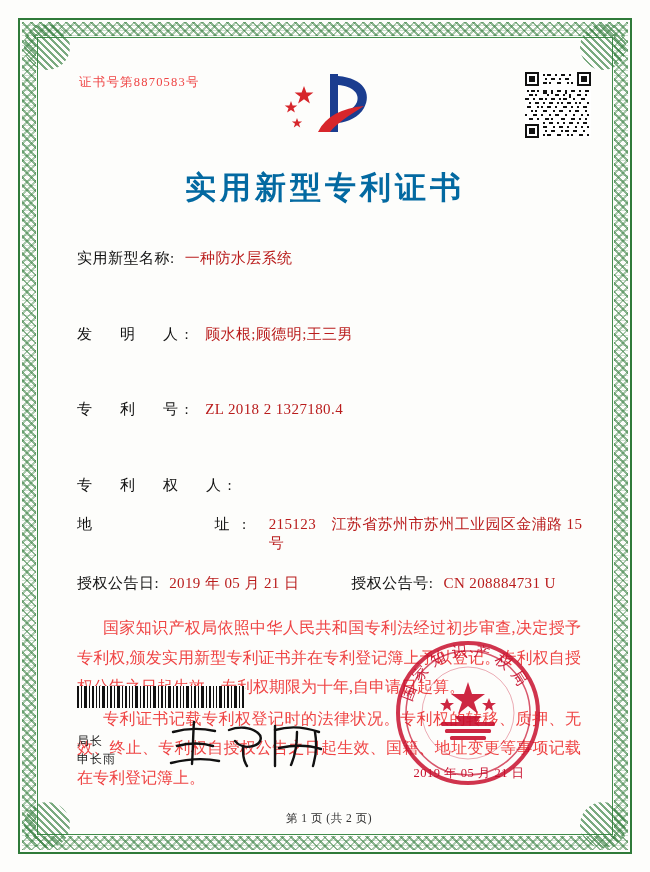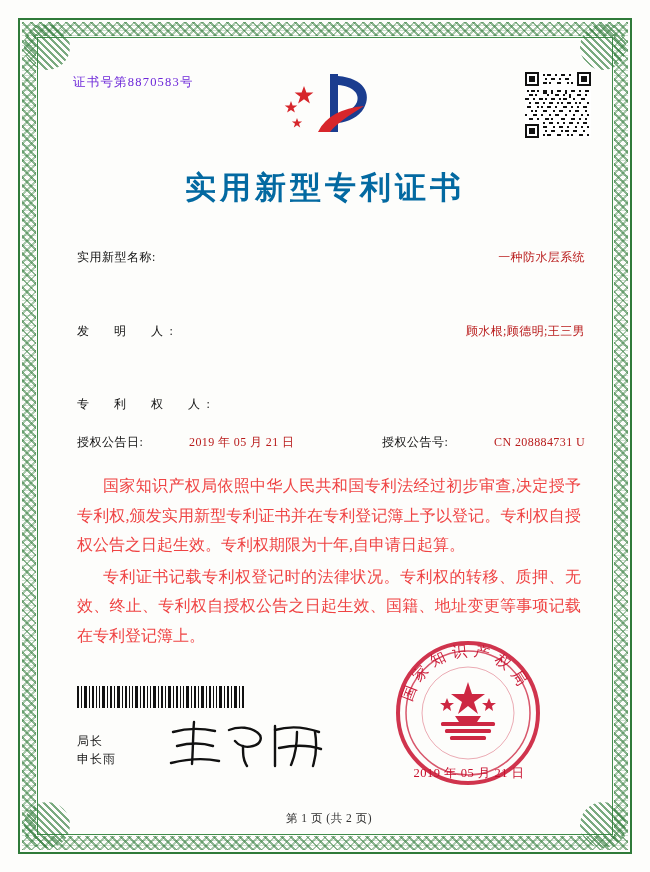--- a/index.html
+++ b/index.html
@@ -82,22 +82,22 @@
     position: absolute;
     left: 55px;
     top: 52px;
     right: 55px;
     bottom: 52px;
   }
 
   .cert-no {
     font-size: 12.5px;
     letter-spacing: 1.2px;
-    color: #6d28d9;
-    margin: 22px 0 0 18px;
+    color: #ef4444;
+    margin: 22px 0 0 24px;
     font-family: "Liberation Serif", serif;
   }
 
   
   .logo {
     position: absolute;
     left: 50%;
     transform: translateX(-50%);
     top: 12px;
     width: 130px;
@@ -126,22 +126,21 @@
 
   .fields {
     margin-top: 40px;
     padding-left: 22px;
     padding-right: 10px;
   }
   .field-row {
     display: flex;
     align-items: baseline;
     margin-bottom: 20.5px;
-    font-size: 12px;
-    justify-content: space-between;
+    font-size: 15px;
   }
   .field-label {
     white-space: nowrap;
     letter-spacing: 0.5px;
     color: #111;
   }
   .field-label.sp1 { letter-spacing: 6.5px; margin-top: 36px; }
   .field-label.sp2 { letter-spacing: 12.5px; }
   .field-value {
     margin-left: 10px;
@@ -394,26 +393,34 @@
       <div class="field-row">
         <span class="field-label">实用新型名称:</span>
         <span class="field-value">一种防水层系统</span>
       </div>
 
       <div class="field-row">
         <span class="field-label sp1">发　明　人:</span>
         <span class="field-value">顾水根;顾德明;王三男</span>
       </div>
 
+      <div class="field-row">
+        <span class="field-label sp1">专　利　号:</span>
+        <span class="field-value mono-ish">ZL 2018 2 1327180.4</span>
+      </div>
 
 
       <div class="field-row">
         <span class="field-label sp1">专　利　权　人:</span>
       </div>
 
+      <div class="field-row">
+        <span class="field-label sp2">地　　　　址:</span>
+        <span class="field-value">215123　江苏省苏州市苏州工业园区金浦路 15 号</span>
+      </div>
 
       <div class="field-row">
         <span class="field-label">授权公告日:</span>
         <span class="field-value">2019 年 05 月 21 日</span>
         <span class="field-label second-label">授权公告号:</span>
         <span class="field-value">CN 208884731 U</span>
       </div>
 
     </div>
 

